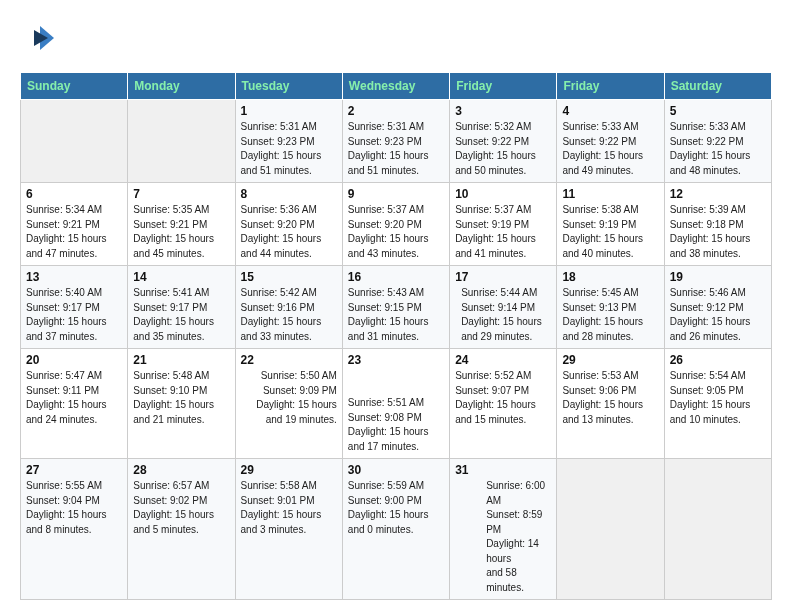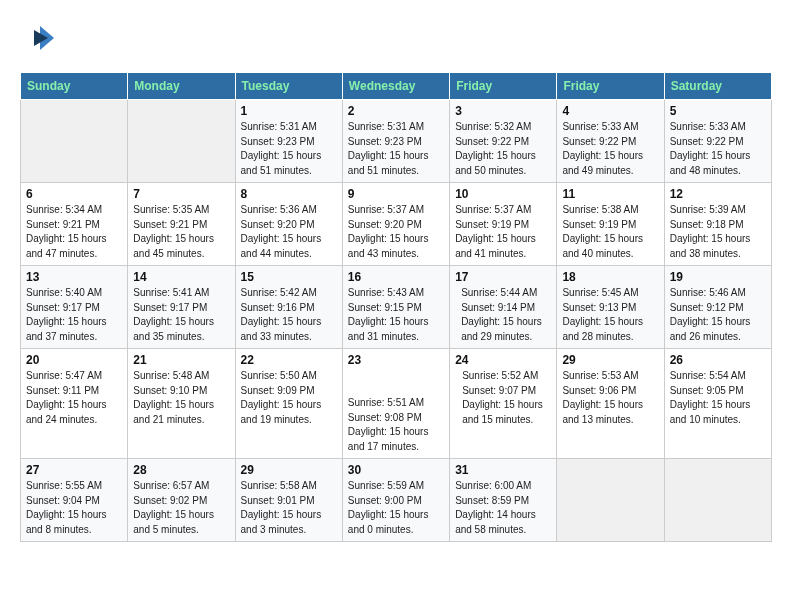--- a/index.html
+++ b/index.html
@@ -273,35 +273,35 @@
         </td>
         <td>
           <div class="day-num">21</div>
           <div class="day-detail" style="white-space: pre-line;">Sunrise: 5:48 AM
 Sunset: 9:10 PM
 Daylight: 15 hours
 and 21 minutes.</div>
         </td>
         <td>
           <div class="day-num">22</div>
-          <div class="day-detail" style="white-space: pre-line;">Sunrise: 5:50 AM
+          <div class="day-detail" style="white-space: pre-line; text-align: right;">Sunrise: 5:50 AM
 Sunset: 9:09 PM
 Daylight: 15 hours
 and 19 minutes.</div>
         </td>
         <td>
           <div class="day-num">23</div>
           <div class="day-detail" style="white-space: pre-line; margin-top: 29px;">Sunrise: 5:51 AM
 Sunset: 9:08 PM
 Daylight: 15 hours
 and 17 minutes.</div>
         </td>
         <td>
           <div class="day-num">24</div>
-          <div class="day-detail" style="white-space: pre-line; margin-left: 7px;">Sunrise: 5:52 AM
+          <div class="day-detail" style="white-space: pre-line;">Sunrise: 5:52 AM
 Sunset: 9:07 PM
 Daylight: 15 hours
 and 15 minutes.</div>
         </td>
         <td>
           <div class="day-num">29</div>
           <div class="day-detail" style="white-space: pre-line;">Sunrise: 5:53 AM
 Sunset: 9:06 PM
 Daylight: 15 hours
 and 13 minutes.</div>
@@ -338,21 +338,21 @@
         </td>
         <td>
           <div class="day-num">30</div>
           <div class="day-detail" style="white-space: pre-line;">Sunrise: 5:59 AM
 Sunset: 9:00 PM
 Daylight: 15 hours
 and 0 minutes.</div>
         </td>
         <td>
           <div class="day-num">31</div>
-          <div class="day-detail" style="white-space: pre-line;">Sunrise: 6:00 AM
+          <div class="day-detail" style="white-space: pre-line; margin-left: 31px;">Sunrise: 6:00 AM
 Sunset: 8:59 PM
 Daylight: 14 hours
 and 58 minutes.</div>
         </td>
         <td class="empty-cell"></td>
         <td class="empty-cell"></td>
       </tr>
     </tbody>
 </table>
 

